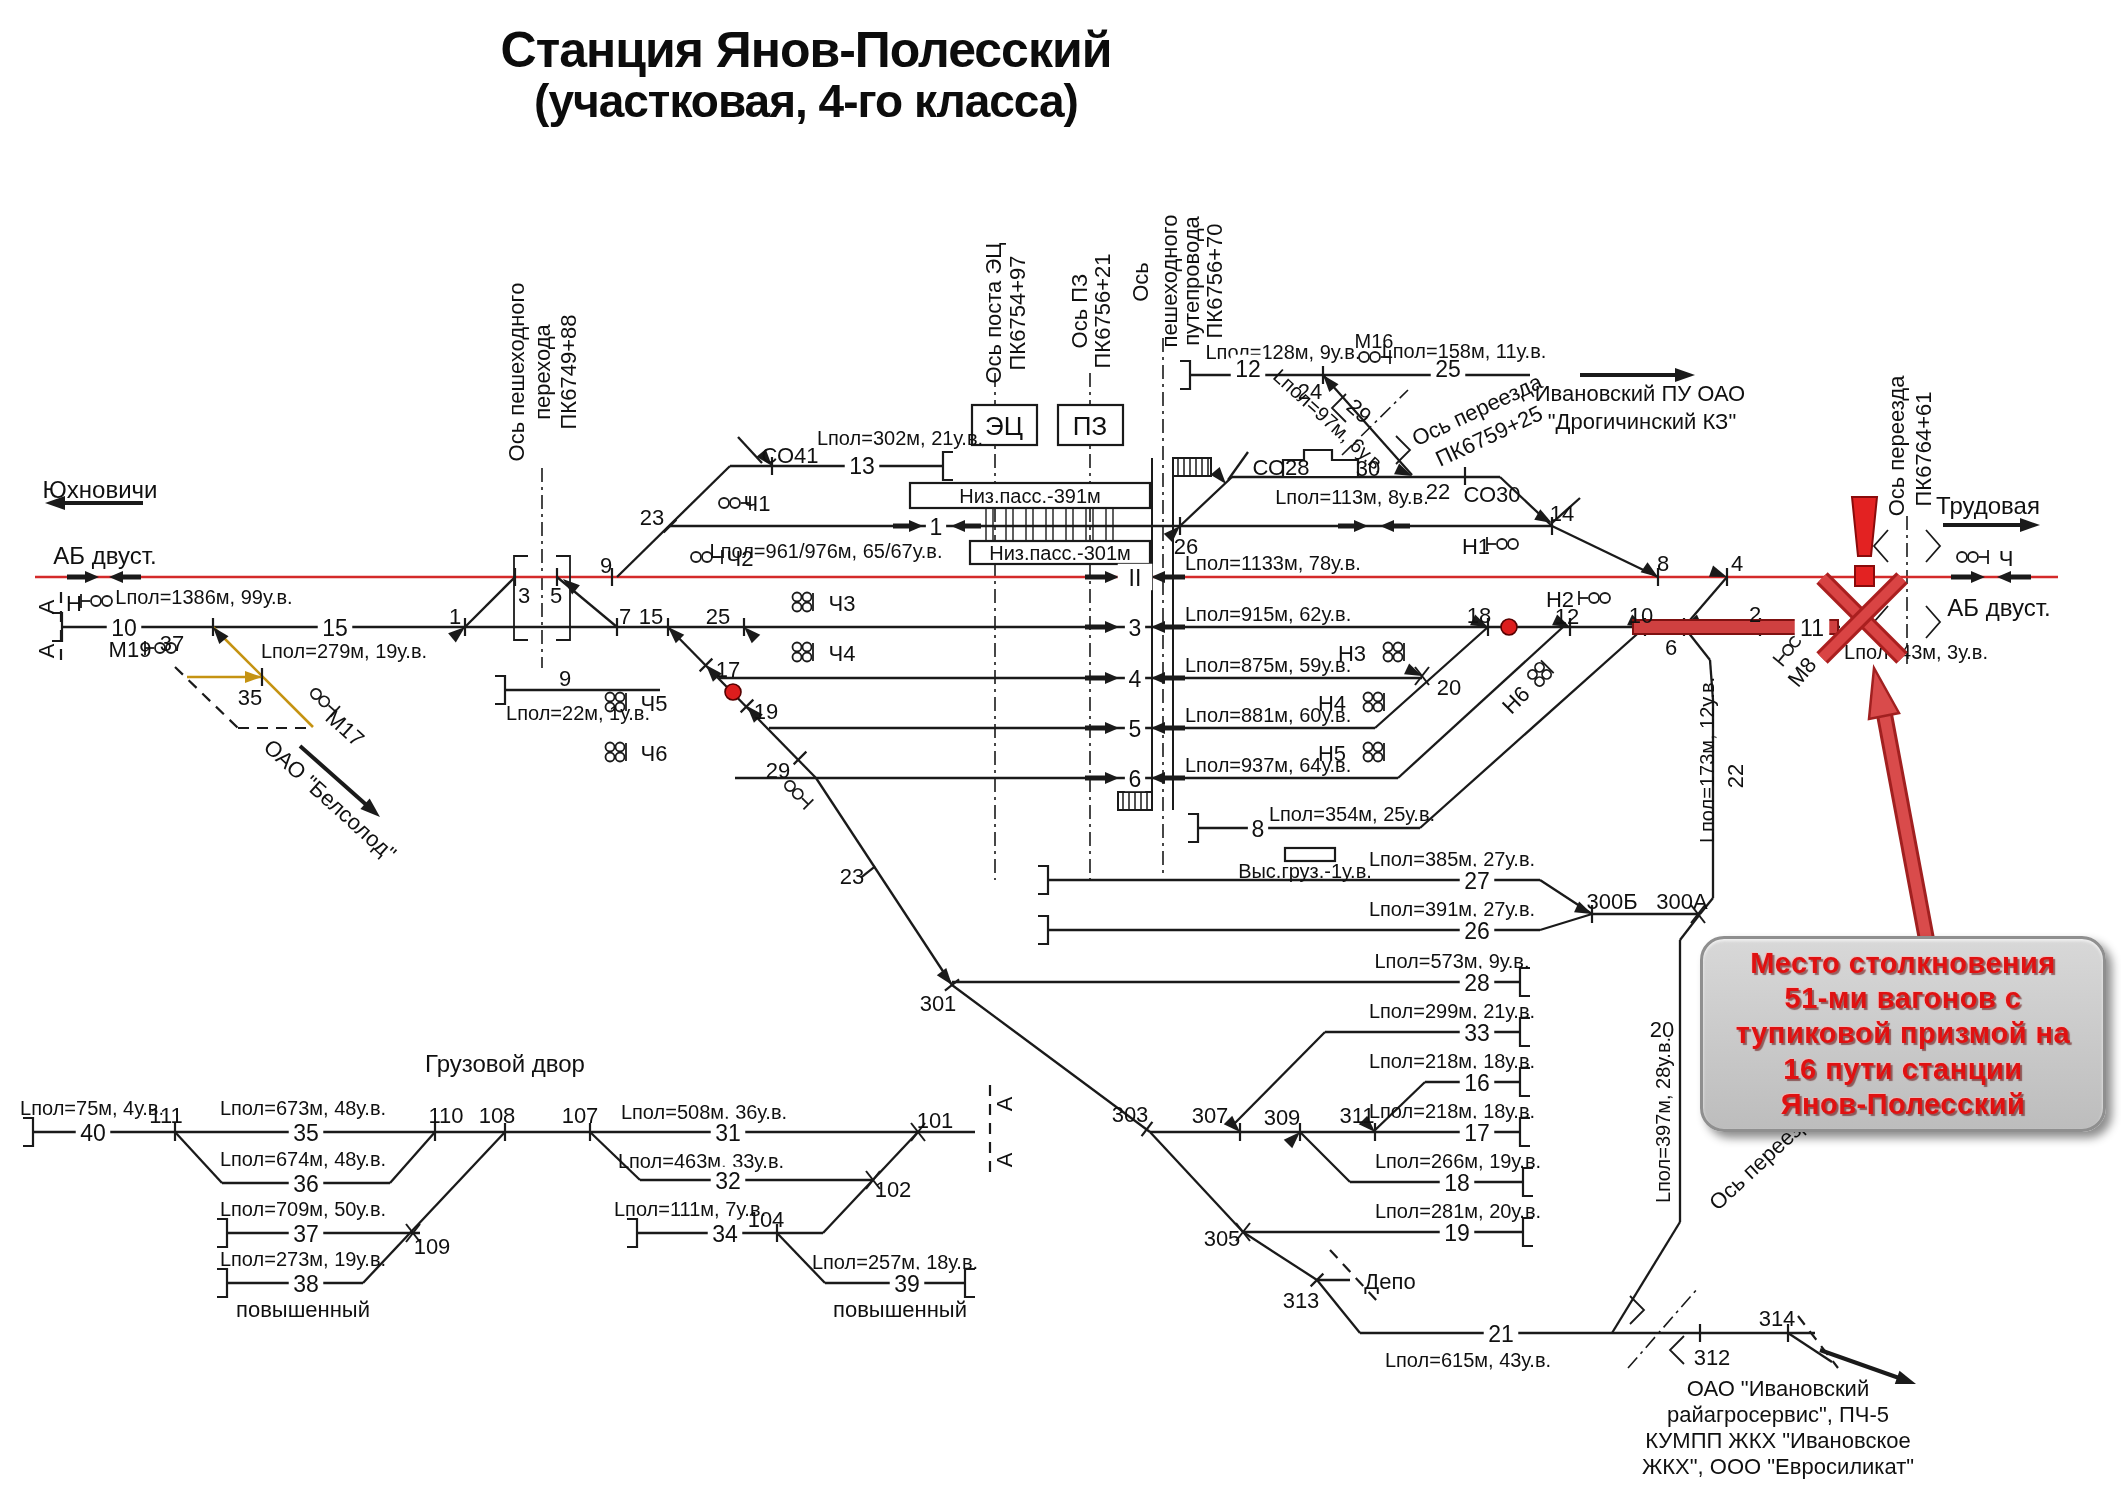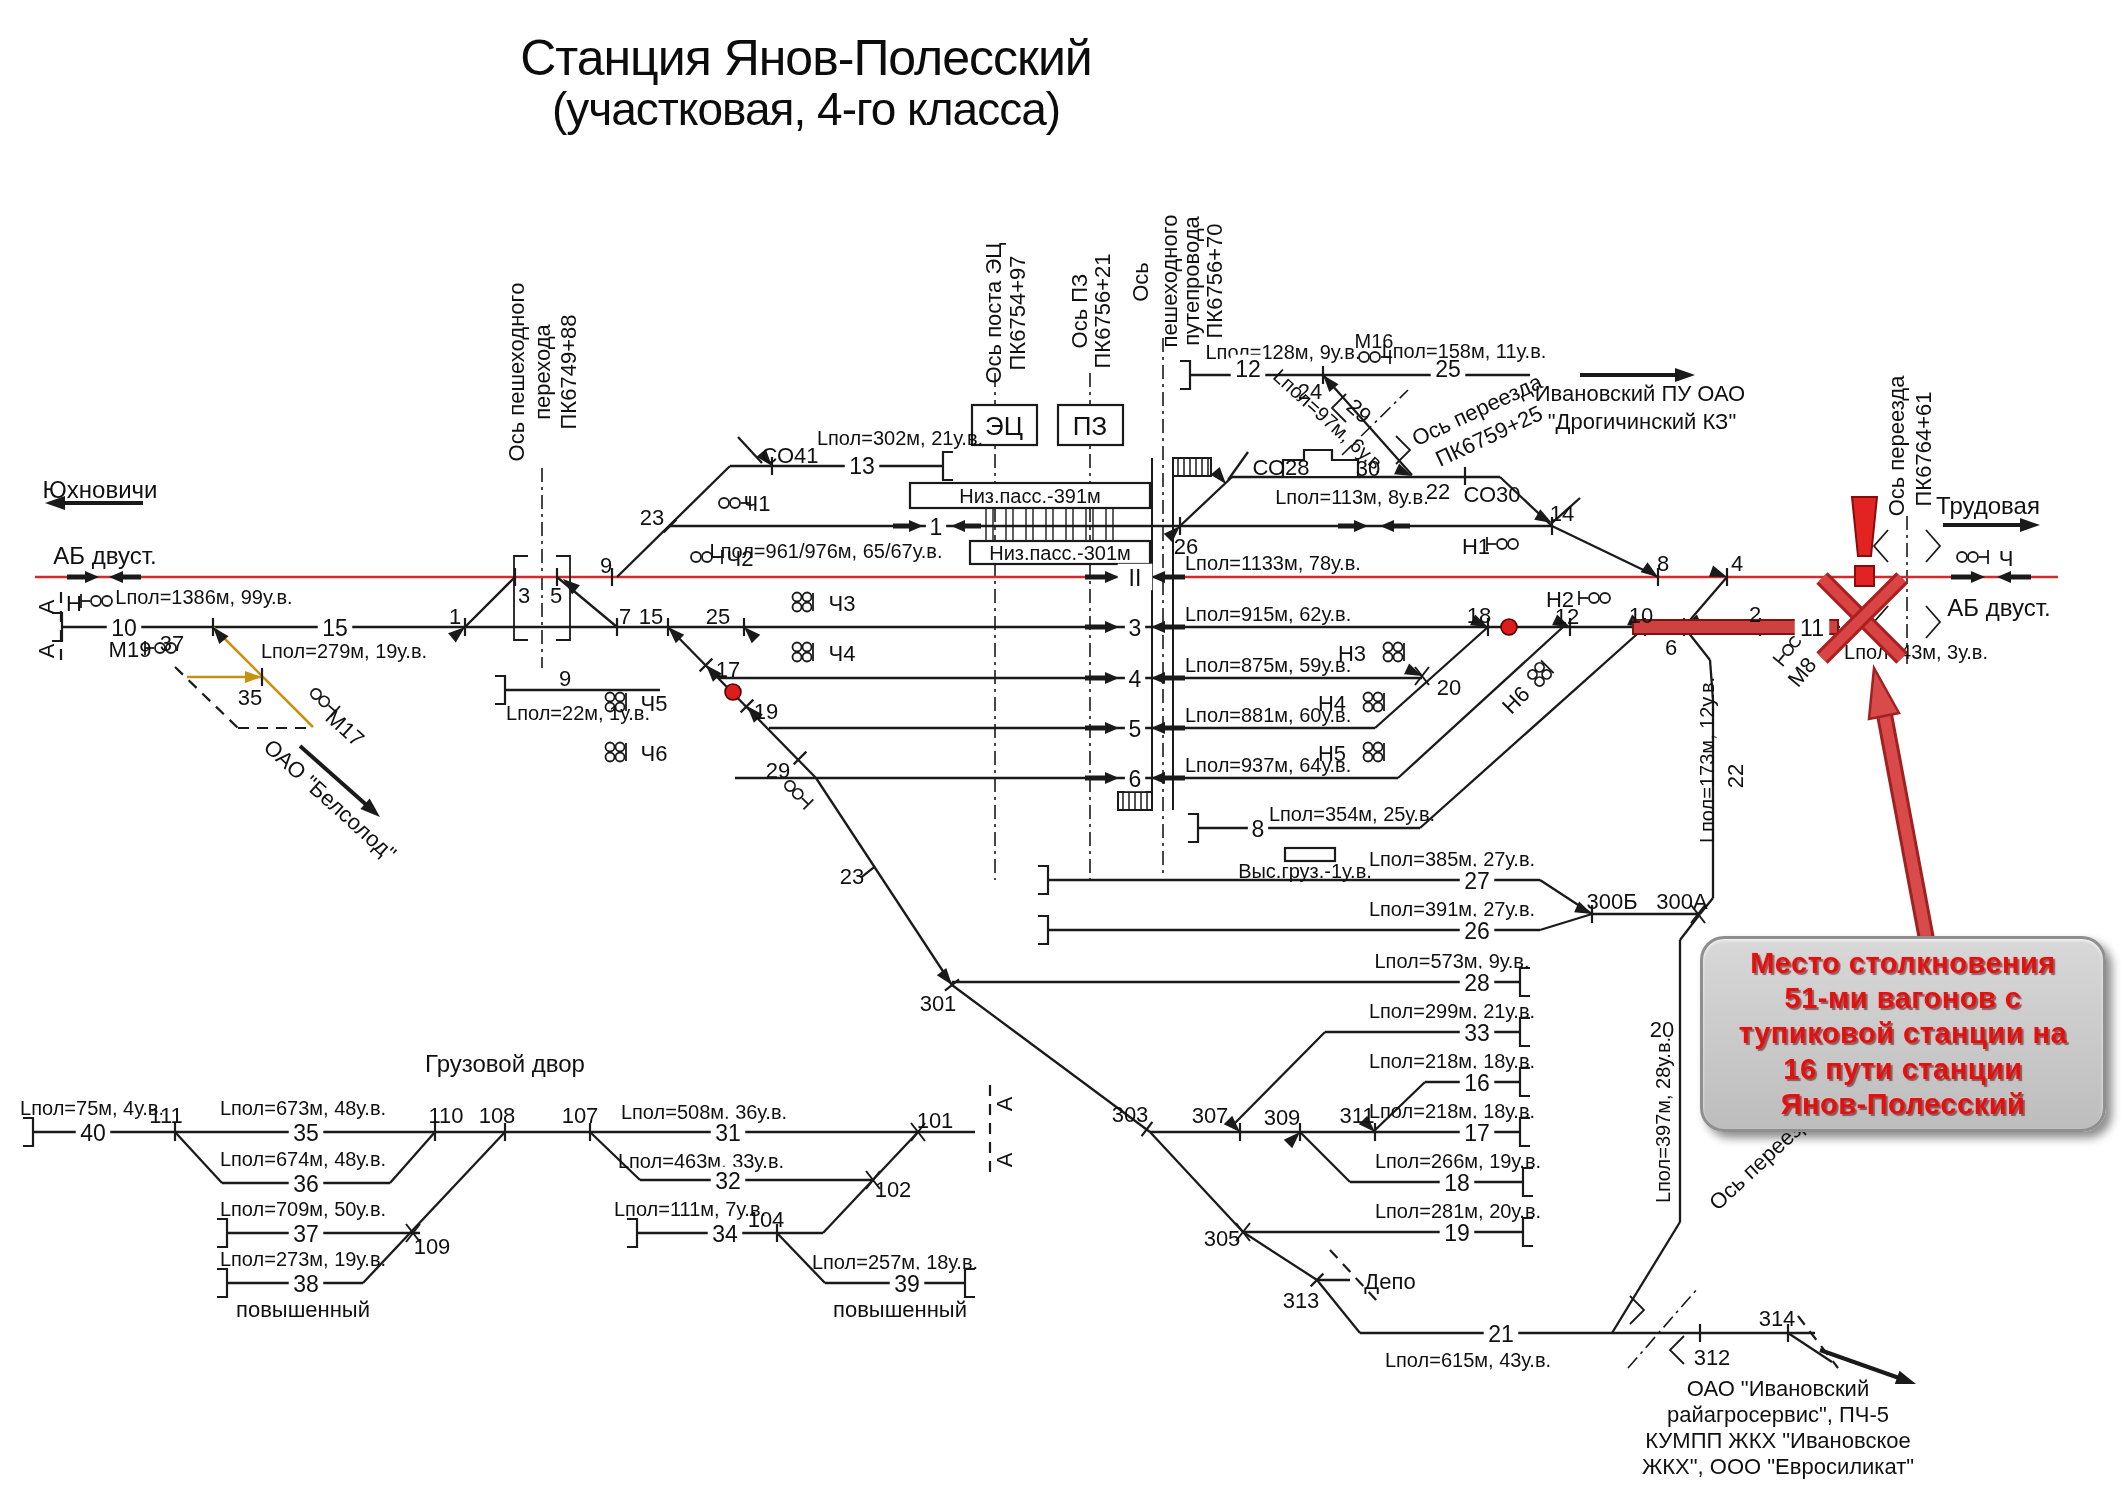--- a/index.html
+++ b/index.html
@@ -1,19 +1,19 @@
 <!DOCTYPE html>
 <html><head>
 <meta charset="utf-8">
 <style>
   html,body{margin:0;padding:0;background:#e8e8e8;}
   .page{position:relative;width:2121px;height:1500px;background:#ffffff;overflow:hidden;
         font-family:"Liberation Sans",sans-serif;}
-  .title{position:absolute;left:0;top:32px;width:1612px;text-align:center;color:#0c0c0c;
-         font-weight:normal;letter-spacing:-1px;line-height:1.05;}
+  .title{position:absolute;left:0;top:24px;width:1612px;text-align:center;color:#0c0c0c;
+         font-weight:bold;letter-spacing:-1px;line-height:1.05;}
   .title .t1{font-size:50px;}
   .title .t2{font-size:46px;}
   svg{position:absolute;left:0;top:0;}
   .annot{position:absolute;left:1700px;top:936px;width:400px;height:190px;
          background:linear-gradient(180deg,#d8d8d8,#bdbdbd);
          border:3px solid #8f8f8f;border-radius:24px;
          box-shadow:6px 6px 10px rgba(0,0,0,.45), inset 0 2px 3px #f2f2f2;
          display:flex;flex-direction:column;justify-content:center;align-items:center;}
   .annot div{font-size:29px;font-weight:bold;color:#e01111;line-height:1.22;
              text-shadow:2px 2px 1px rgba(96,0,0,.55), -1px -1px 0 rgba(255,180,180,.6);
@@ -734,17 +734,17 @@
       <line x1="1902" y1="578" x2="1822" y2="658" stroke="#aa1f1f" stroke-width="16"></line>
       <line x1="1902" y1="578" x2="1822" y2="658" stroke="#d94444" stroke-width="10"></line>
       <line x1="1930" y1="958" x2="1884" y2="712" stroke="#a12020" stroke-width="17"></line>
       <line x1="1930" y1="958" x2="1884" y2="712" stroke="#d94b4b" stroke-width="11"></line>
       <polygon points="1874,668 1899,713 1869,719" fill="#d94b4b" stroke="#a12020" stroke-width="2.5"></polygon>
     </svg>
 
   <div class="annot">
     <div>Место столкновения</div>
     <div>51-ми вагонов с</div>
-    <div>тупиковой станции на</div>
+    <div>тупиковой призмой на</div>
     <div>16 пути станции</div>
     <div>Янов-Полесский</div>
   </div>
 </div>
 
 </body></html>

